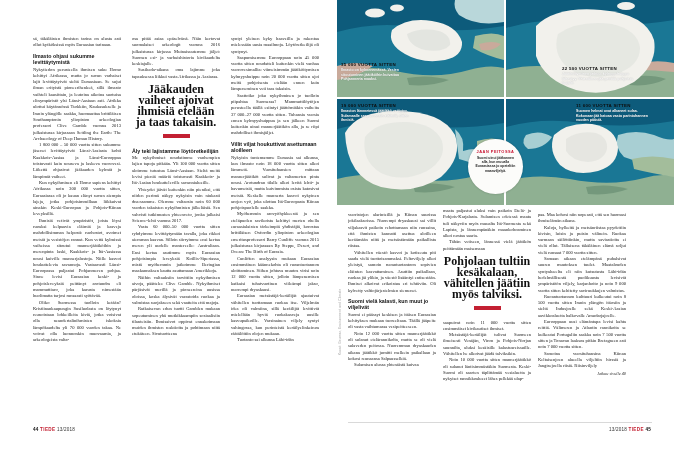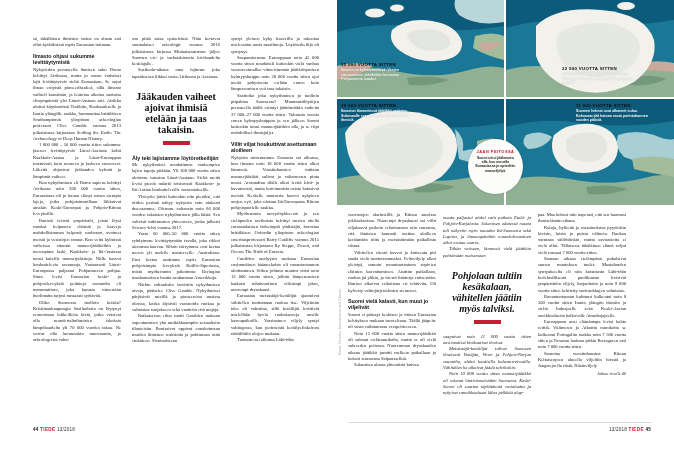--- a/index.html
+++ b/index.html
@@ -9,22 +9,22 @@
   .page-left{left:0;}
   .page-right{left:337px;}
 
   
   .col{position:absolute;width:88px;overflow:hidden;}
   .bp{font-size:4.6px;line-height:6.3px;text-align:justify;margin:0;
       font-family:"Liberation Serif",serif;color:#222;}
   .ind{text-indent:6px;}
   .sh{font-family:"Liberation Sans",sans-serif;font-weight:700;font-size:5.3px;
       line-height:6px;margin:4.5px 0 1.5px 0;color:#111;}
-  .pq{font-family:"Liberation Serif",serif;font-weight:700;font-size:10px;
-      line-height:11px;text-align:center;margin:11px 0 0 0;color:#101010;}
+  .pq{font-family:"Liberation Serif",serif;font-weight:700;font-size:12px;
+      line-height:11px;text-align:center;margin:4px 0 0 0;color:#101010;}
   .pq-bar{width:27px;height:3.5px;background:#c32032;margin:6px auto 10px auto;}
   .cont{font-size:4.3px;font-style:italic;text-align:right;margin:2px 0 0 0;color:#333;}
 
   
   .footer{position:absolute;top:427px;font-family:"Liberation Sans",sans-serif;
           font-size:4.6px;color:#333;letter-spacing:.2px;}
   .footer .pg{font-weight:700;color:#111;}
   .footer .logo{color:#c32032;font-weight:700;letter-spacing:.4px;}
   .footer-l{left:33px;}
   .footer-r{right:23px;text-align:right;}
@@ -184,21 +184,21 @@
     <div class="credit">Kuvat: Geomar, Environment and Climate</div>
 
     <div class="col" style="left:11px;top:212px;height:208px;">
       <p class="bp">vuoristojen alarinteillä ja Kiinan suurissa jokilaaksoissa. Nuorempi dryaskausi sai villit viljakasvit paikoin rehottamaan niin runsaina, että ihmisten kannatti asettua aloilleen keräämään niitä ja metsästämään paikallista riistaa.</p>
       <p class="bp ind">Vähitellen väestö kasvoi ja kotiseutu piti saada vielä tuottoisammaksi. Peltoviljely alkoi yleistyä, samoin ruoantuotantoon sopivien eläinten kasvattaminen. Asuttiin paikallaan, ruokaa jäi ylikin, ja väestö lisääntyi entisestään. Ihmiset alkoivat erikoistua eri tehtäviin. Oli kylvetty valtiojärjestelmien siemenet.</p>
       <h3 class="sh">Suomi vielä kalasti, kun muut jo viljelivät</h3>
       <p class="bp">Suomi ei päässyt keskisen ja itäisen Euraasian kehityksen mukaan tuoreeltaan. Täällä jääpeite oli vasta vaihtumassa vesipeitteeseen.</p>
       <p class="bp ind">Noin 12 000 vuotta sitten mannerjäätikkö oli sulanut etelärannikolta, mutta se oli vielä sulaveden peitossa. Nuoremman dryaskauden aikana jäätikkö jumitti melkein paikallaan ja kokosi reunaansa Salpausselkiä.</p>
       <p class="bp ind">Sulamisen alussa yhtenäistä kuivaa</p>
     </div>
-    <div class="col" style="left:106px;top:215px;height:208px;font-style:italic;">
+    <div class="col" style="left:106px;top:208px;height:208px;">
       <p class="bp">maata paljastui aluksi vain paikoin Etelä- ja Pohjois-Karjalasta. Sulamisen edetessä maata tuli näkyviin myös muualta Itä-Suomesta sekä Lapista, ja lännempänäkin maankohoaminen alkoi nostaa saaria.</p>
       <p class="bp ind">Tähän vetiseen, lännessä vielä jäätikön peittämään maisemaan</p>
       <p class="pq">Pohjolaan tultiin kesäkalaan, vähitellen jäätiin myös talviksi.</p>
       <div class="pq-bar"></div>
       <p class="bp">saapuivat noin 11 000 vuotta sitten ensimmäiset kivikautiset ihmiset.</p>
       <p class="bp ind">Metsästäjä-keräilijät tulivat Suomeen ilmeisesti Venäjän, Viron ja Pohjois-Norjan suunnilta, aluksi kesäisille kalastusreissuille. Vähitellen he alkoivat jäädä talviksikin.</p>
       <p class="bp ind">Noin 10 000 vuotta sitten mannerjäätikkö oli sulanut läntisimmästäkin Suomesta. Keski-Suomi oli saarten täplittämää vesialuetta ja nykyiset rannikkoalueet lähes pelkkää ulap-</p>
     </div>
     <div class="col" style="left:201px;top:212px;height:208px;">
       <p class="bp">paa. Maa kohosi niin nopeasti, että sen huomasi ihmiselämän aikana.</p>

